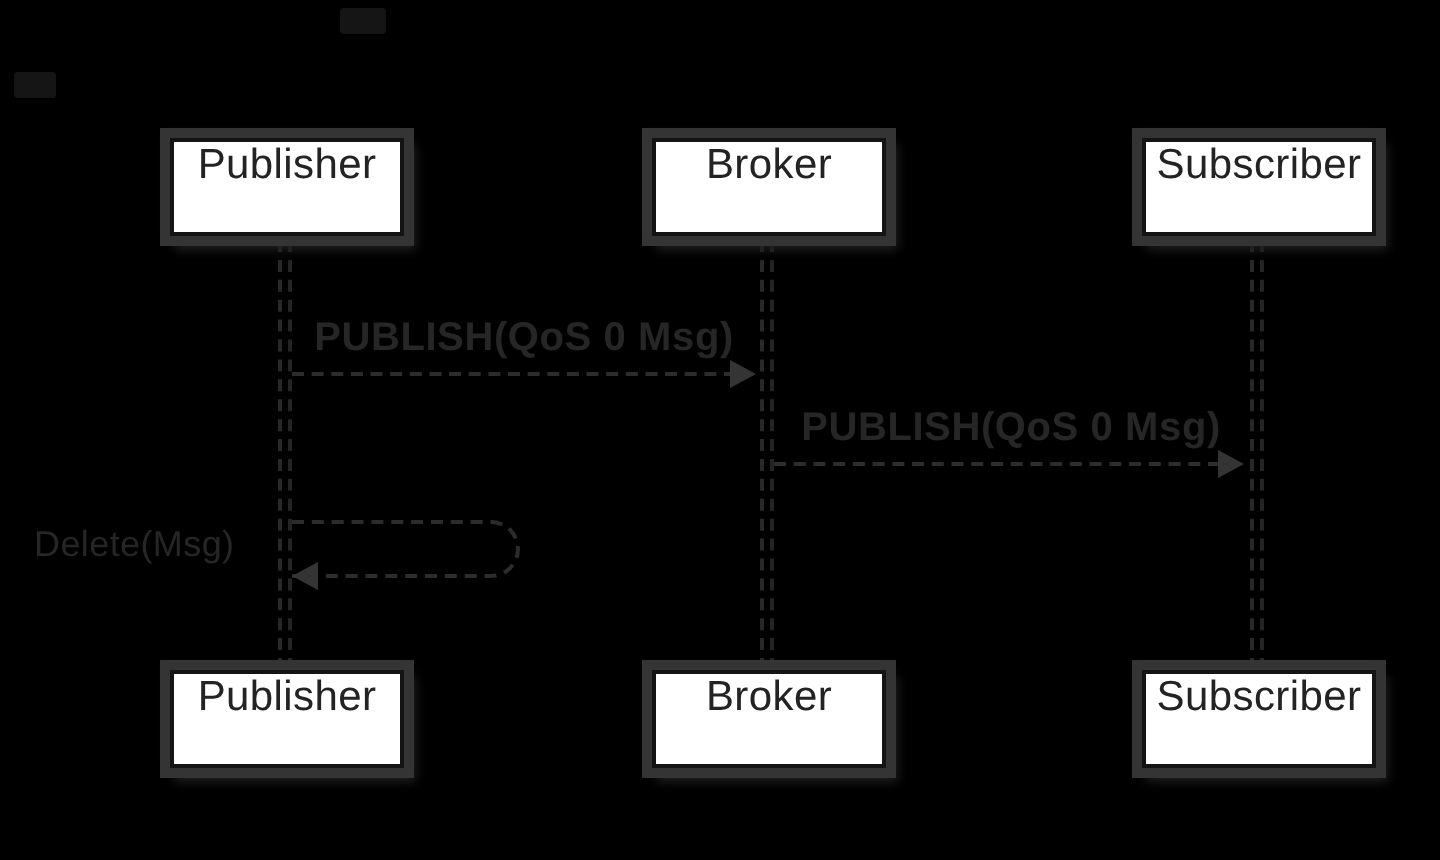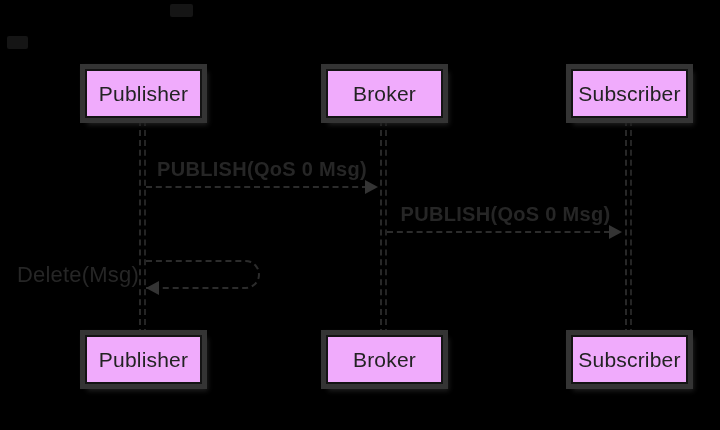--- a/index.html
+++ b/index.html
@@ -2,24 +2,24 @@
 <html><head>
 <meta charset="utf-8">
 <style>
   html,body{margin:0;padding:0;background:#000;}
   #stage{
     position:relative;width:720px;height:430px;background:#000000;
     overflow:hidden;font-family:"Liberation Sans",sans-serif;
   }
   
   .pbox{
-    position:absolute;width:113px;height:45px;background:#f0abfc;
+    position:absolute;width:113px;height:45px;background:#ffffff;
     border:2px solid #141414;
     box-shadow:0 0 0 5px #343434, 4px 5px 5px 2px #1f1f1f, -2px -2px 3px 1px #262626;
-    display:flex;align-items:center;justify-content:center;
+    display:flex;align-items:flex-start;justify-content:center;
   }
   .pbox .plabel{
     font-size:21px;color:#232323;letter-spacing:.2px;white-space:nowrap;
   }
   
   .lifeline{
     position:absolute;top:120px;height:215px;width:7px;
     border-left:2px dashed #282828;border-right:2px dashed #242424;
     box-sizing:border-box;
   }
@@ -41,21 +41,21 @@
     position:absolute;color:#262626;font-size:20px;letter-spacing:.3px;
     text-align:center;white-space:nowrap;font-weight:bold;
   }
   
   .selfloop{
     position:absolute;left:146px;top:260px;width:114px;height:29px;
     border:2px dashed #2c2c2c;border-left:none;
     border-radius:0 15px 15px 0;box-sizing:border-box;
   }
   .selflabel{
-    position:absolute;left:17px;top:262px;color:#262626;font-size:22px;
+    position:absolute;left:17px;top:262px;color:#262626;font-size:18px;
     letter-spacing:.2px;white-space:nowrap;
   }
   
   .chip{
     position:absolute;background:#151515;border-radius:2px;
   }
 </style>
 </head>
 <body>
 

